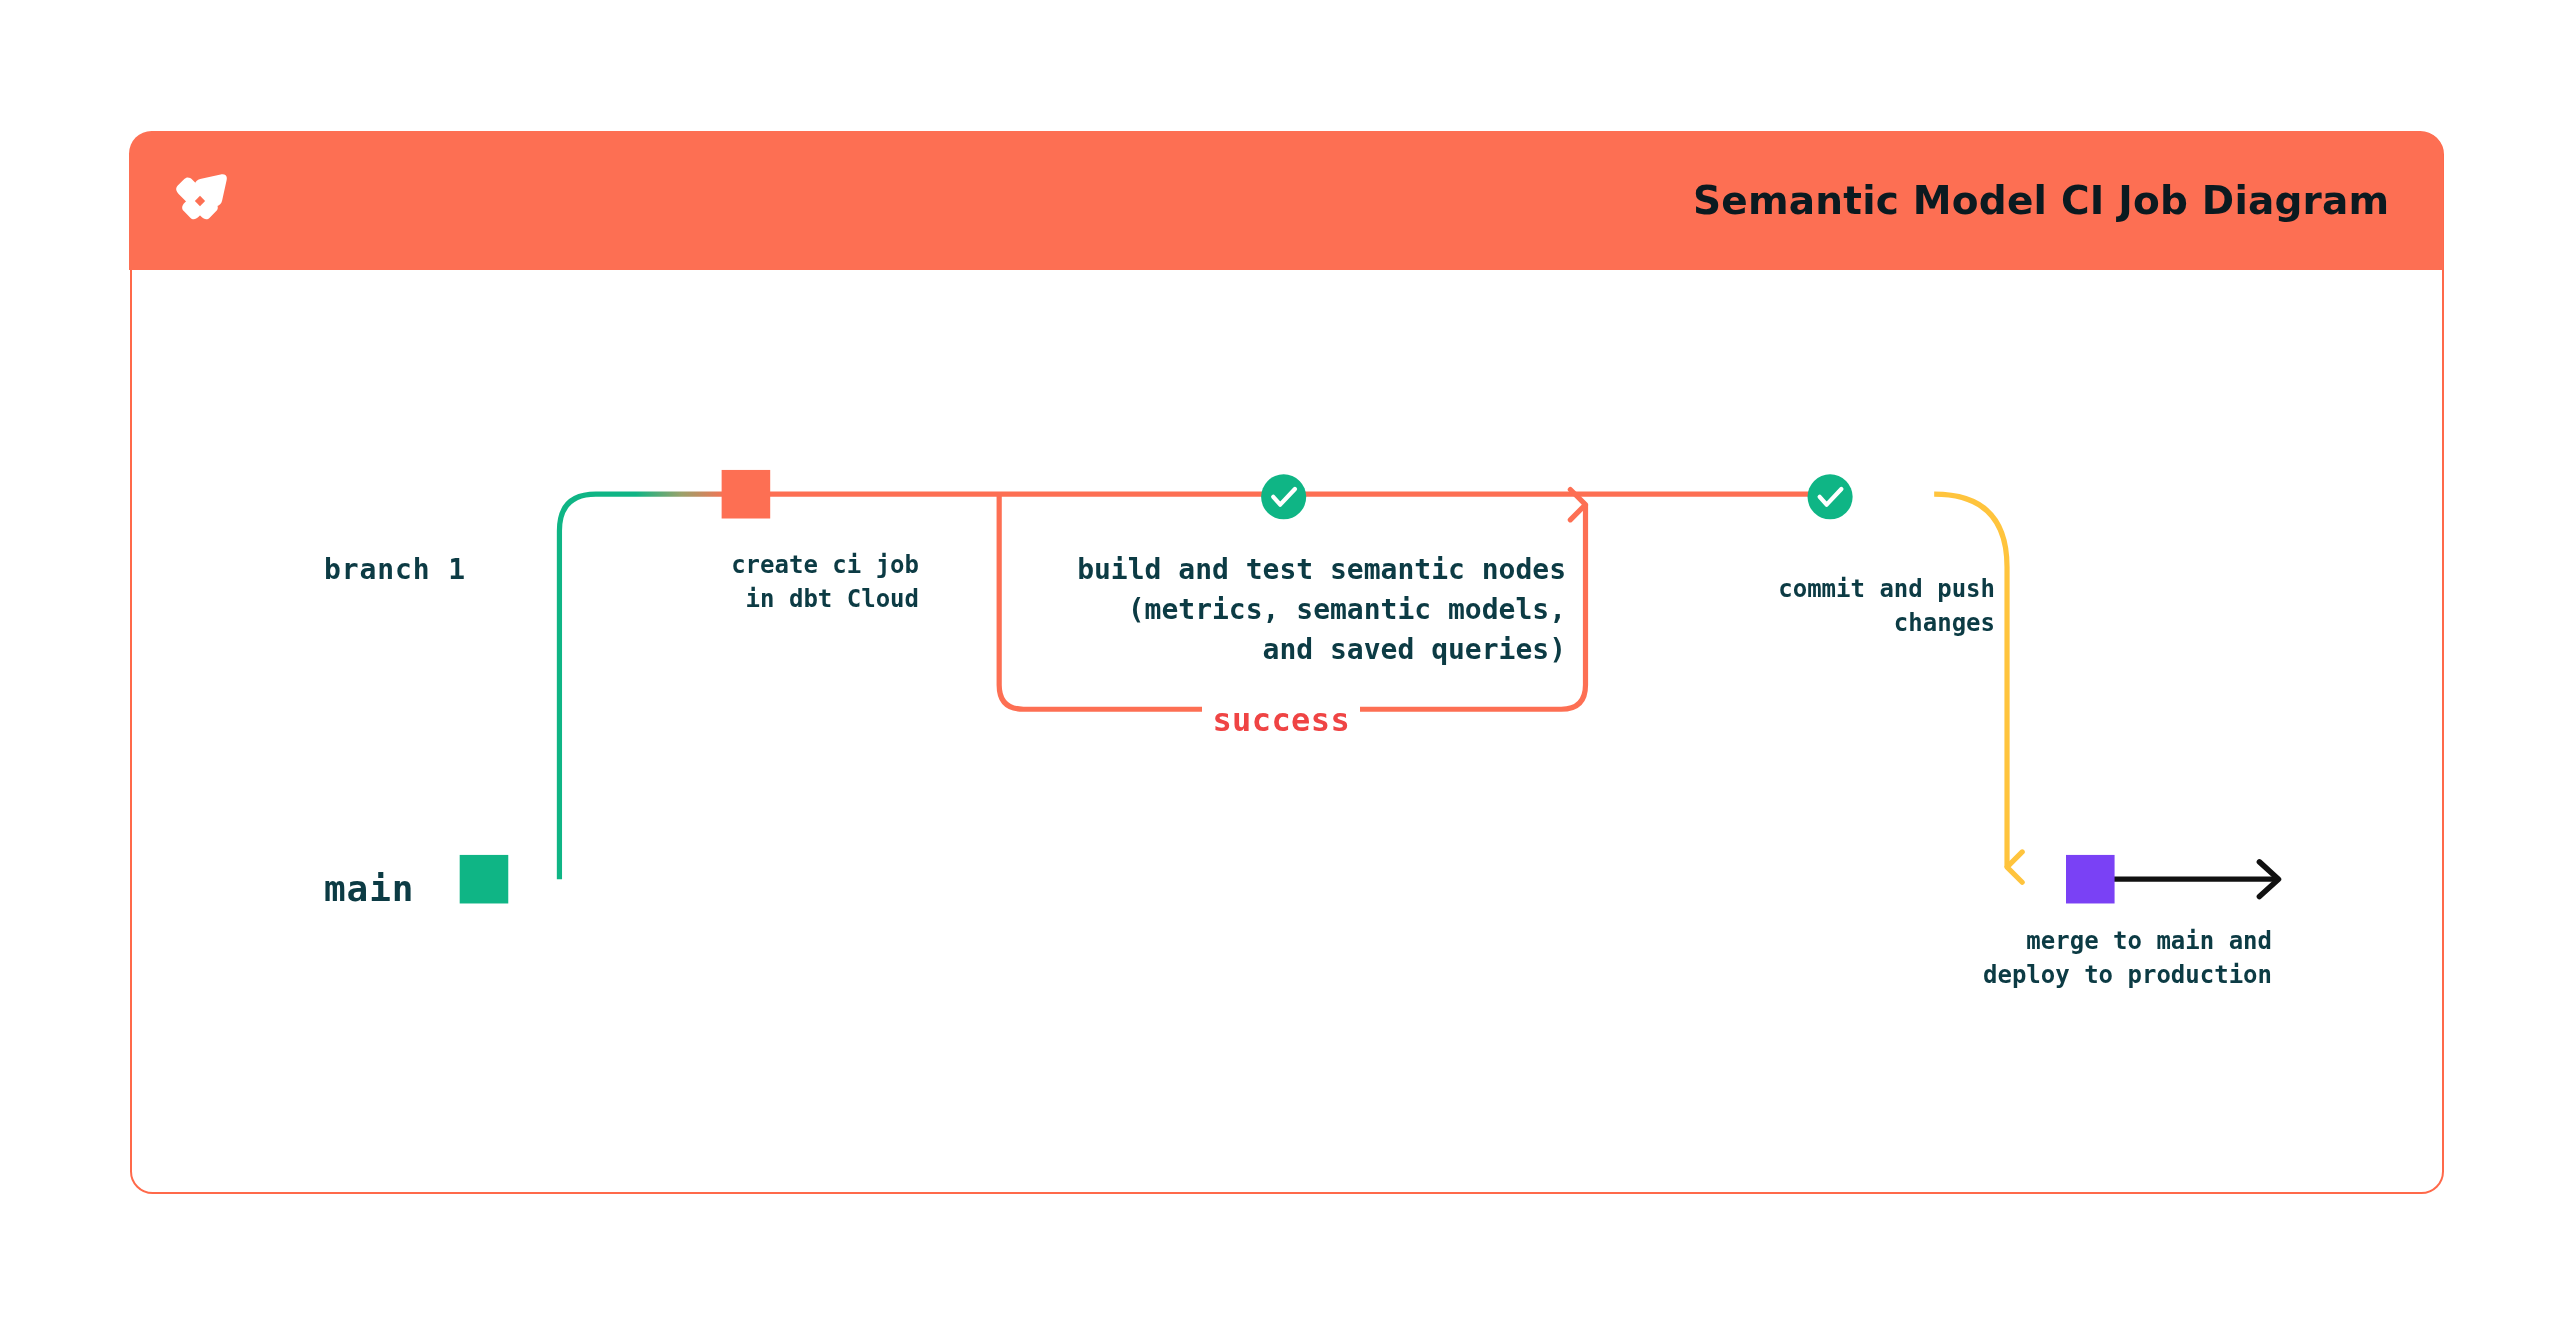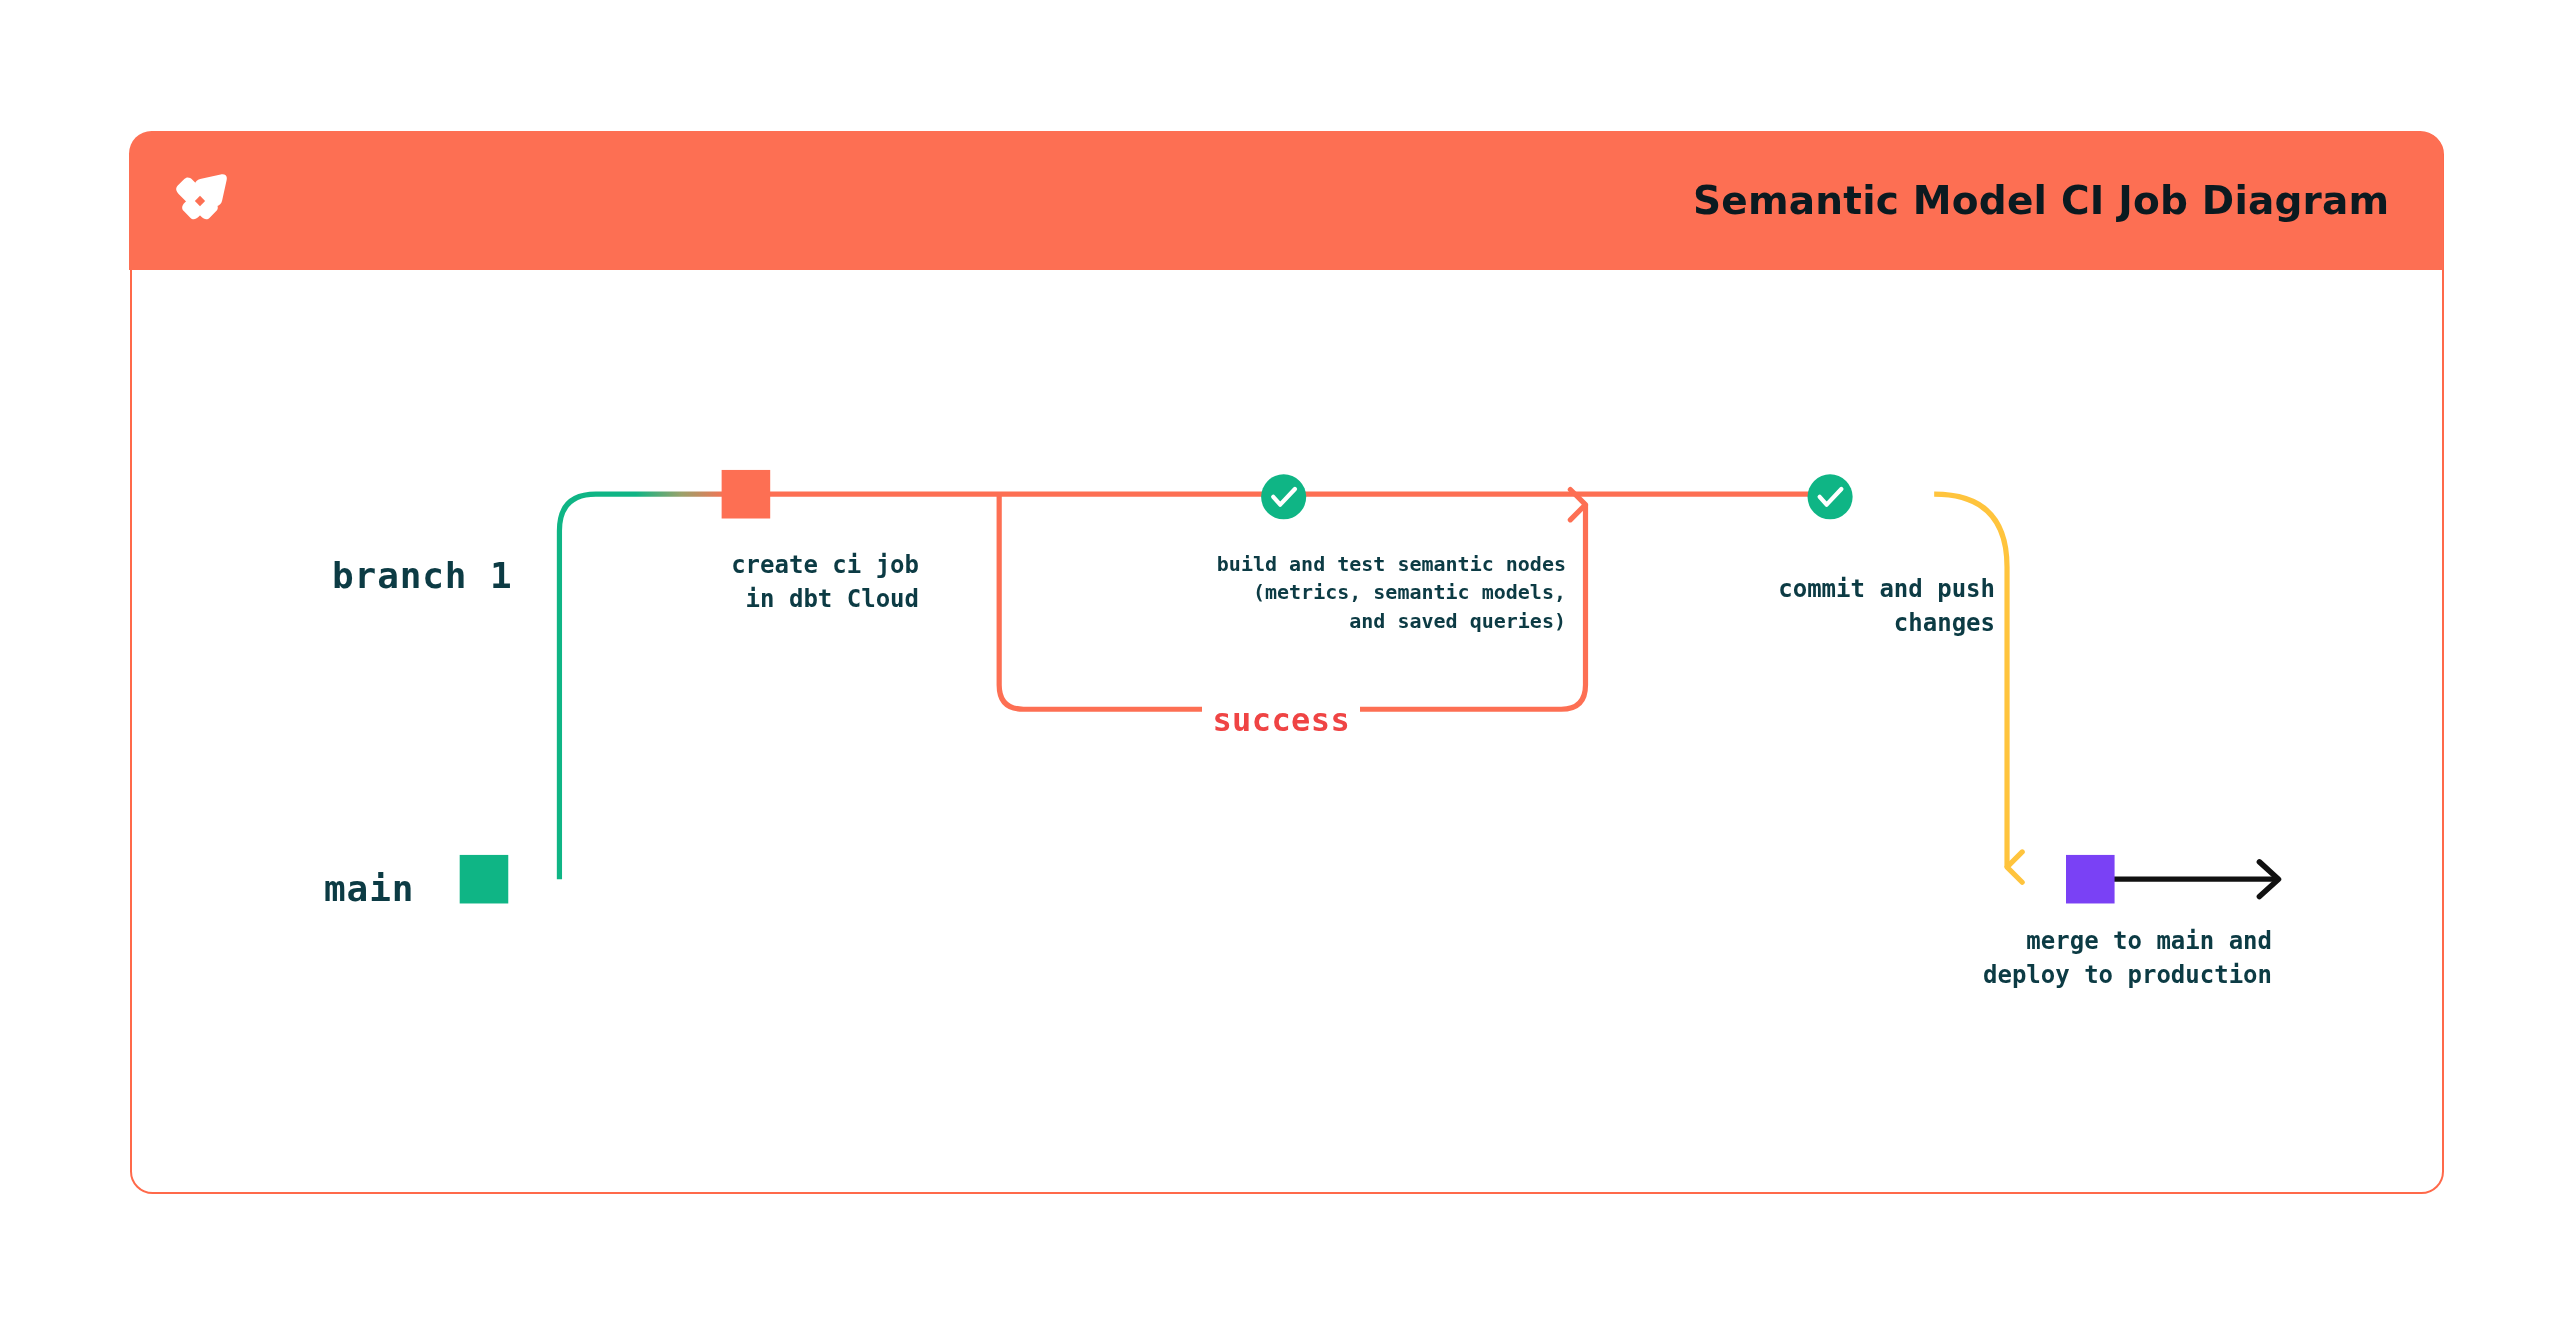--- a/index.html
+++ b/index.html
@@ -72,23 +72,23 @@
     position: absolute;
     font-family: "DejaVu Sans Mono", monospace;
     color: #0c3b44;
     font-weight: 700;
     text-align: right;
     white-space: pre;
     line-height: 1.42;
   }
 
   #label-branch1 {
-    left: 332px;
+    left: 324px;
     top: 550px;
-    font-size: 36px;
+    font-size: 28px;
     letter-spacing: 0.9px;
     text-align: right;
   }
 
   #label-main {
     left: 324px;
     top: 855px;
     font-size: 36px;
     letter-spacing: 0.9px;
     text-align: left;
@@ -99,21 +99,21 @@
     left: 572px;
     top: 548px;
     width: 347px;
     font-size: 24px;
   }
 
   #label-build-test {
     left: 1002px;
     top: 550px;
     width: 564px;
-    font-size: 20px;
+    font-size: 28px;
   }
 
   #label-commit-push {
     left: 1648px;
     top: 572px;
     width: 347px;
     font-size: 24px;
   }
 
   #label-merge-deploy {

